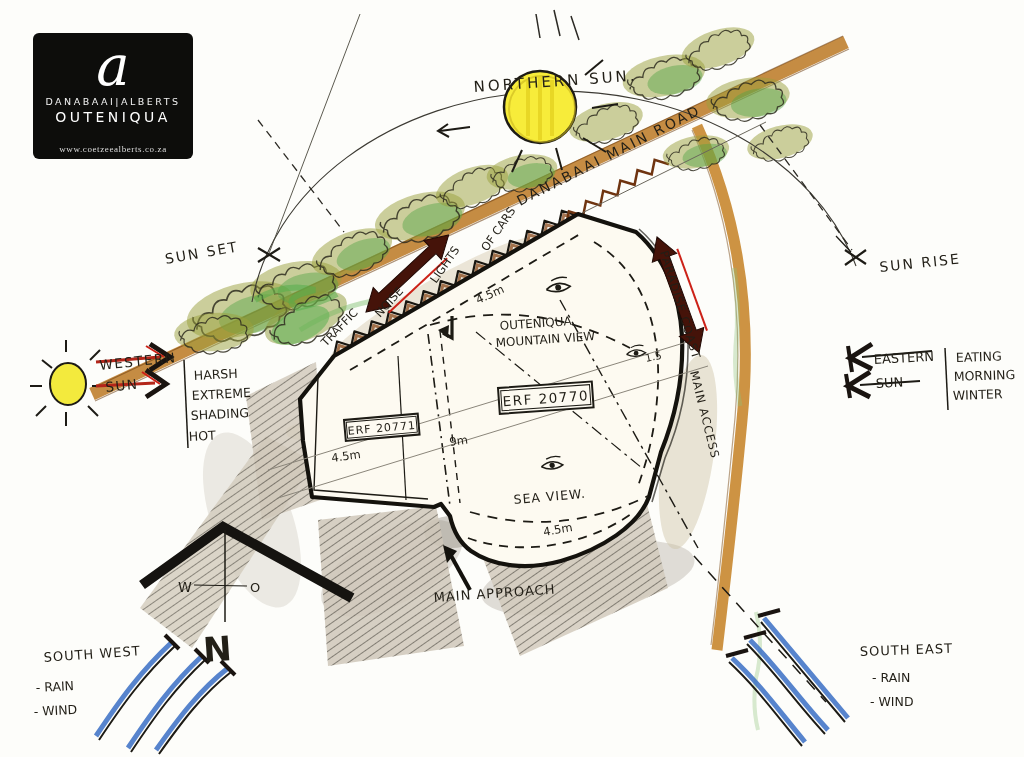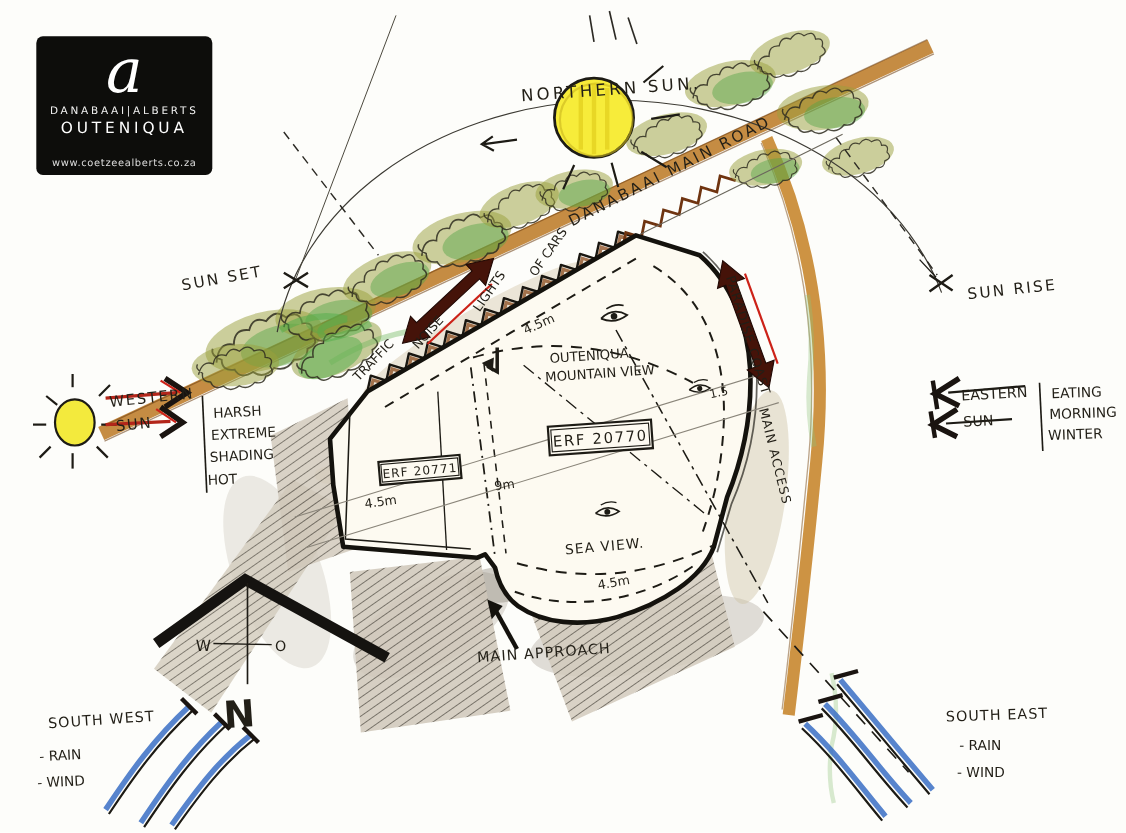--- a/index.html
+++ b/index.html
@@ -7,21 +7,21 @@
          font-family:"DejaVu Sans",sans-serif;}
   .stage svg{position:absolute;left:0;top:0;}
   .hw{font-family:"DejaVu Sans",sans-serif;fill:#221f17;}
   
   .logo{position:absolute;left:33px;top:33px;width:160px;height:126px;background:#0d0d0b;
         border-radius:6px;color:#fff;text-align:center;display:flex;flex-direction:column;
         align-items:center;justify-content:center;gap:2px;}
   .logo .glyph{font-family:"DejaVu Serif",serif;font-style:italic;font-size:56px;line-height:56px;}
   .logo .firm{font-size:9.5px;letter-spacing:2.5px;color:#f2f2f2;}
   .logo .arch{font-size:14px;letter-spacing:3.5px;color:#ffffff;}
-  .logo .url{font-size:9px;letter-spacing:0.6px;color:#dddddd;margin-top:17px;}
+  .logo .url{font-size:9px;letter-spacing:0.6px;color:#dddddd;margin-top:17px;font-family:Liberation Serif, serif;}
 </style>
 </head>
 <body>
 
 <div class="stage">
 
 <svg width="1024" height="757" viewBox="0 0 1024 757">
   <defs>
     <pattern id="hatch" width="7" height="7" patternUnits="userSpaceOnUse" patternTransform="rotate(55)">
       <line x1="0" y1="0" x2="0" y2="7" stroke="#3e3a32" stroke-width="1.3"></line>

